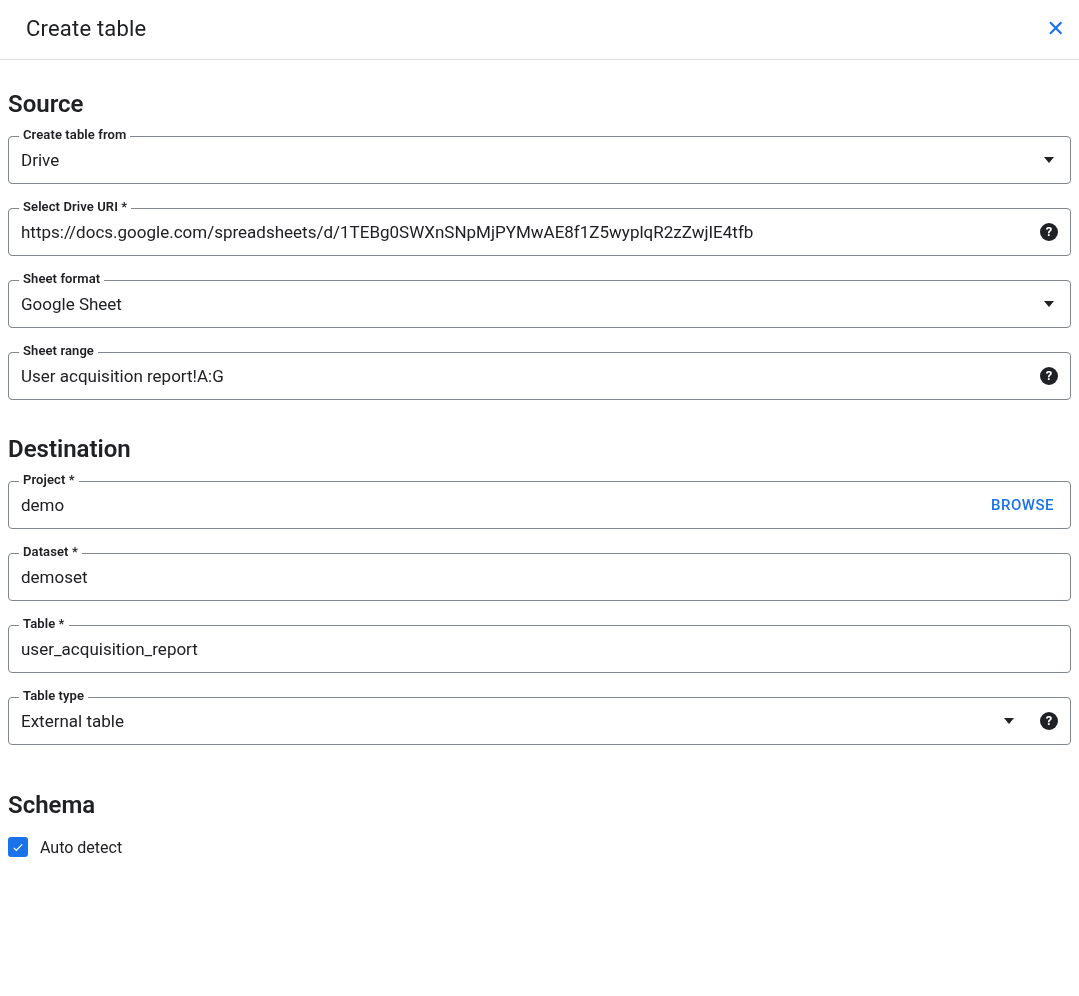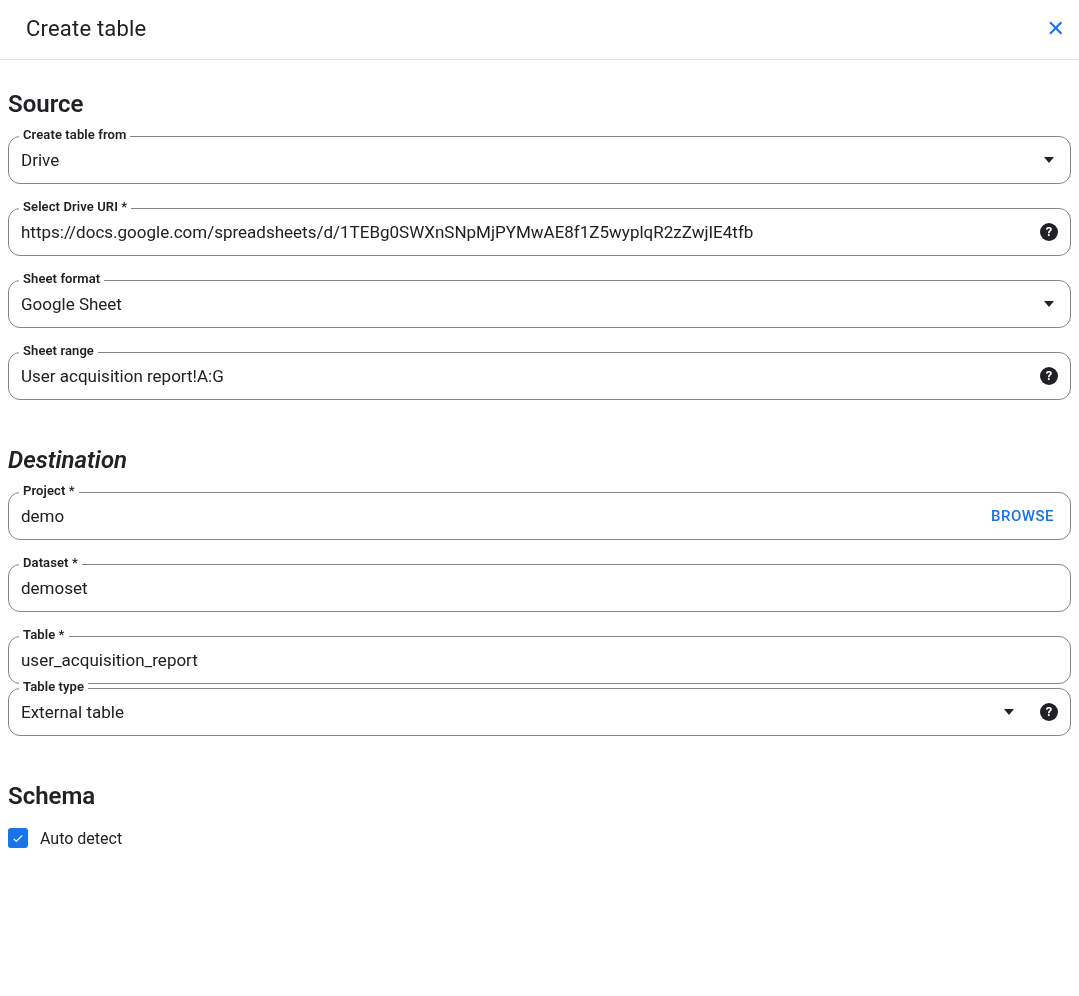--- a/index.html
+++ b/index.html
@@ -33,26 +33,26 @@
   }
   .content {
     padding: 30px 8px 20px;
   }
   .section-title {
     font-size: 24px;
     font-weight: 600;
     margin: 0 0 18px;
     color: #202124;
   }
-  .section-title.dest { margin-top: 46px; font-style: italic; }
+  .section-title.dest { margin-top: 35px; }
   .section-title.schema { margin-top: 46px; margin-bottom: 18px; }
   .field {
     position: relative;
     border: 1px solid #80868b;
-    border-radius: 12px;
+    border-radius: 4px;
     margin-bottom: 24px;
   }
   .field-label {
     position: absolute;
     top: -10px;
     left: 10px;
     background: #fff;
     padding: 0 4px;
     font-size: 13px;
     font-weight: 600;
@@ -189,21 +189,21 @@
     </div>
   </div>
 
   <div class="field">
     <span class="field-label">Dataset *</span>
     <div class="field-row">
       <input class="field-value" value="demoset" style="">
     </div>
   </div>
 
-  <div class="field" style="margin-bottom:4px">
+  <div class="field" style="margin-bottom:24px">
     <span class="field-label">Table *</span>
     <div class="field-row">
       <input class="field-value" value="user_acquisition_report" style="">
     </div>
   </div>
 
 
   <div class="field">
     <span class="field-label">Table type</span>
     <div class="field-row">

